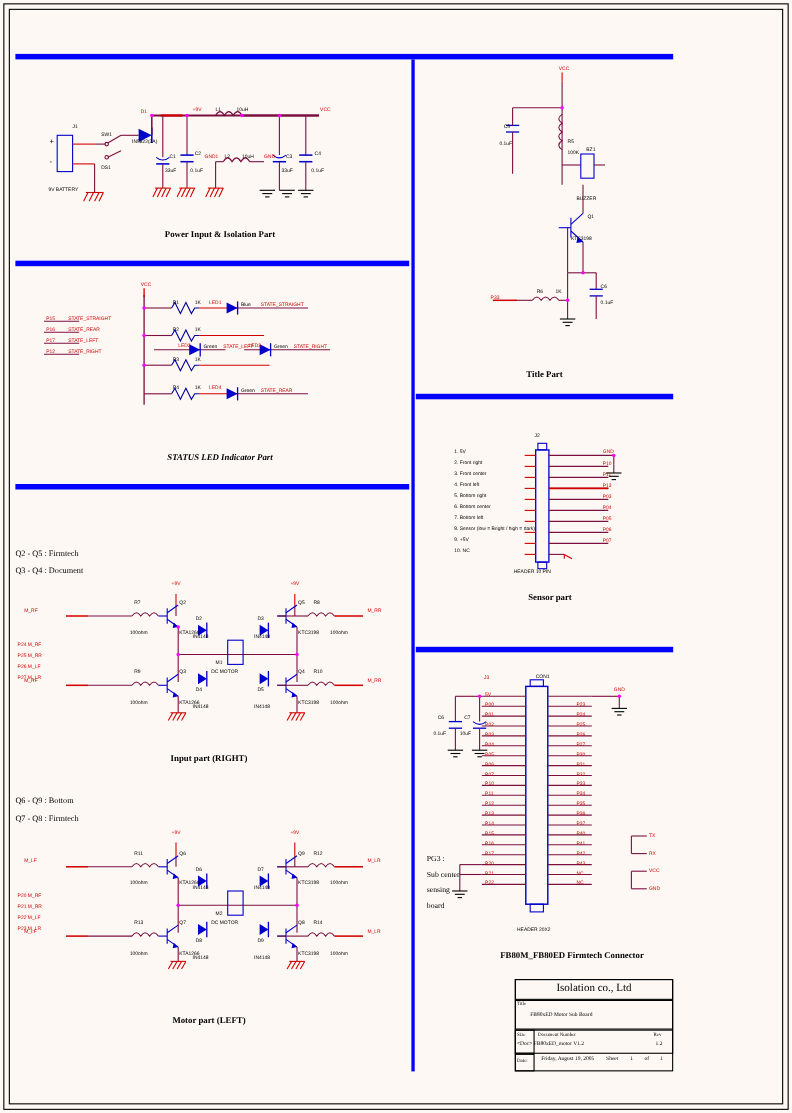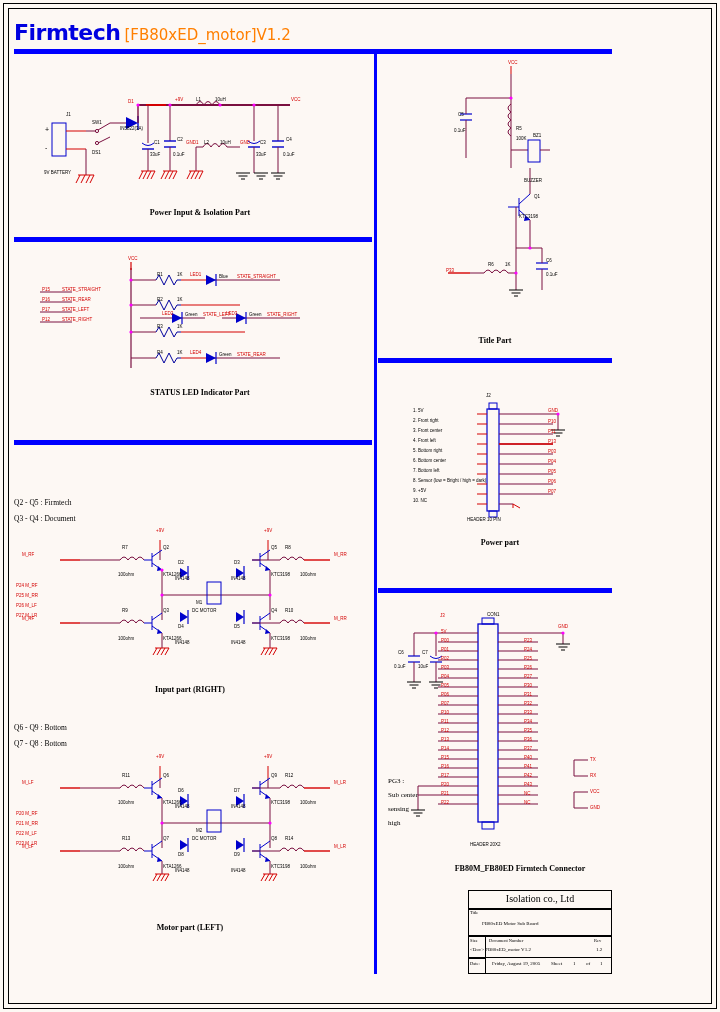--- a/index.html
+++ b/index.html
@@ -27,23 +27,20 @@
   .tb{position:absolute;border:1px solid #000;box-sizing:border-box;}
   .tb-t{position:absolute;font-family:"Liberation Serif",serif;color:#000;white-space:nowrap;}
 </style>
 </head>
 <body>
 
 <div id="page">
   <div class="frame-outer"></div>
   <div class="frame-inner"></div>
 
-  <div class="hdr">
-    <span class="brand">Firmtech</span><span class="prod">[FB80xED_motor]V1.2</span>
-  </div>
   <div class="bluebar" style="left:14px;top:49px;width:598px;height:5px;"></div>
 
   <div class="bluebar" style="left:14px;top:237px;width:358px;height:5px;"></div>
   <div class="bluebar" style="left:14px;top:440px;width:358px;height:5px;"></div>
   <div class="bluebar" style="left:378px;top:358px;width:234px;height:5px;"></div>
   <div class="bluebar" style="left:378px;top:588px;width:234px;height:5px;"></div>
   <div class="bluebar" style="left:374px;top:54px;width:3px;height:920px;"></div>
 
   <svg style="position:absolute;left:0;top:55px;width:372px;height:180px">
 
@@ -227,21 +224,21 @@
   <div class="lbl" style="left:237px;top:274px;">STATE_STRAIGHT</div>
   <div class="lbl" style="left:162px;top:311px;">LED2</div>
   <div class="lblk" style="left:185px;top:312px;">Green</div>
   <div class="lbl" style="left:203px;top:312px;">STATE_LEFT</div>
   <div class="lbl" style="left:226px;top:311px;">LED3</div>
   <div class="lblk" style="left:249px;top:312px;">Green</div>
   <div class="lbl" style="left:267px;top:312px;">STATE_RIGHT</div>
   <div class="lbl" style="left:190px;top:350px;">LED4</div>
   <div class="lblk" style="left:219px;top:352px;">Green</div>
   <div class="lbl" style="left:237px;top:352px;">STATE_REAR</div>
-  <div class="cap" style="left:100px;top:388px;width:200px;">STATUS LED Indicator Part</div>
+  <div class="cap" style="left:100px;top:411px;width:200px;font-style:italic;">STATUS LED Indicator Part</div>
 
   <div class="note" style="left:14px;top:498px;">Q2 - Q5 : Firmtech</div>
   <div class="note" style="left:14px;top:514px;">Q3 - Q4 : Document</div>
   <svg style="position:absolute;left:0;top:520px;width:372px;height:165px">
 
     <line x1="160" y1="20" x2="160" y2="30" stroke="#d40000"></line>
     <line x1="268" y1="20" x2="268" y2="30" stroke="#d40000"></line>
     <line x1="160" y1="30" x2="160" y2="40" stroke="#7a1040"></line>
     <line x1="268" y1="30" x2="268" y2="40" stroke="#7a1040"></line>
 
@@ -351,21 +348,21 @@
   <div class="lblk" style="left:231px;top:640px;">IN4148</div>
   <div class="lblk" style="left:196px;top:600px;">M1</div>
   <div class="lblk" style="left:192px;top:608px;">DC MOTOR</div>
   <div class="lbl" style="left:16px;top:583px;">P24   M_RF</div>
   <div class="lbl" style="left:16px;top:593px;">P25   M_RR</div>
   <div class="lbl" style="left:16px;top:603px;">P26   M_LF</div>
   <div class="lbl" style="left:16px;top:613px;">P27   M_LR</div>
   <div class="cap" style="left:110px;top:685px;width:160px;">Input part (RIGHT)</div>
 
   <div class="note" style="left:14px;top:723px;">Q6 - Q9 : Bottom</div>
-  <div class="note" style="left:14px;top:739px;">Q7 - Q8 : Bottom</div>
+  <div class="note" style="left:14px;top:739px;">Q7 - Q8 : Firmtech</div>
   <svg style="position:absolute;left:0;top:748px;width:372px;height:165px">
     <line x1="160" y1="18" x2="160" y2="30" stroke="#d40000"></line>
     <line x1="268" y1="18" x2="268" y2="30" stroke="#d40000"></line>
     <line x1="160" y1="30" x2="160" y2="40" stroke="#7a1040"></line>
     <line x1="268" y1="30" x2="268" y2="40" stroke="#7a1040"></line>
     <g stroke="#0000cc" fill="none">
       <line x1="152" y1="33" x2="152" y2="47"></line>
       <line x1="152" y1="37" x2="162" y2="30"></line>
         <line x1="152" y1="43" x2="162" y2="50"></line>
       <polygon points="158,46 162,50 157,51" fill="#0000cc" stroke="none"></polygon>
@@ -591,21 +588,21 @@
   <div class="lblk" style="left:413px;top:408px;">1. 5V</div>
   <div class="lblk" style="left:413px;top:418px;">2. Front right</div>
   <div class="lblk" style="left:413px;top:428px;">3. Front center</div>
   <div class="lblk" style="left:413px;top:438px;">4. Front left</div>
   <div class="lblk" style="left:413px;top:448px;">5. Bottom right</div>
   <div class="lblk" style="left:413px;top:458px;">6. Bottom center</div>
   <div class="lblk" style="left:413px;top:468px;">7. Bottom left</div>
   <div class="lblk" style="left:413px;top:478px;">8. Sensor (low = Bright / high = dark)</div>
   <div class="lblk" style="left:413px;top:488px;">9. +5V</div>
   <div class="lblk" style="left:413px;top:498px;">10. NC</div>
-  <div class="cap" style="left:445px;top:538px;width:110px;">Power part</div>
+  <div class="cap" style="left:445px;top:538px;width:110px;">Sensor part</div>
 
   <svg style="position:absolute;left:378px;top:600px;width:234px;height:255px">
 
     <rect x="100" y="24" width="20" height="198" fill="none" stroke="#0000cc" stroke-width="1.3"></rect>
     <rect x="104" y="18" width="12" height="6" fill="none" stroke="#0000cc"></rect>
     <rect x="104" y="222" width="12" height="7" fill="none" stroke="#0000cc"></rect>
 
     <g stroke="#7a1040">
       <line x1="60" y1="33" x2="100" y2="33"></line>
         <line x1="60" y1="42" x2="100" y2="42"></line>
@@ -753,21 +750,21 @@
     <div class="lbl" style="left:524px;top:755px;">P40</div>
     <div class="lbl" style="left:524px;top:764px;">P41</div>
     <div class="lbl" style="left:524px;top:773px;">P42</div>
     <div class="lbl" style="left:524px;top:782px;">P43</div>
     <div class="lbl" style="left:524px;top:791px;">NC</div>
     <div class="lbl" style="left:524px;top:800px;">NC</div>
   </div>
   <div class="note" style="left:388px;top:777px;font-size:7px;">PG3 :</div>
   <div class="note" style="left:388px;top:791px;font-size:7px;">Sub center</div>
   <div class="note" style="left:388px;top:805px;font-size:7px;">sensing</div>
-  <div class="note" style="left:388px;top:819px;font-size:7px;">high</div>
+  <div class="note" style="left:388px;top:819px;font-size:7px;">board</div>
   <div class="cap" style="left:420px;top:864px;width:200px;">FB80M_FB80ED Firmtech Connector</div>
 
   <div>
     <div class="tb" style="left:468px;top:890px;width:144px;height:84px;"></div>
     <div class="tb" style="left:468px;top:890px;width:144px;height:19px;"></div>
     <div class="tb" style="left:468px;top:909px;width:144px;height:27px;"></div>
     <div class="tb" style="left:468px;top:936px;width:144px;height:22px;"></div>
     <div class="tb" style="left:468px;top:936px;width:18px;height:22px;"></div>
     <div class="tb" style="left:468px;top:958px;width:18px;height:16px;"></div>
 

